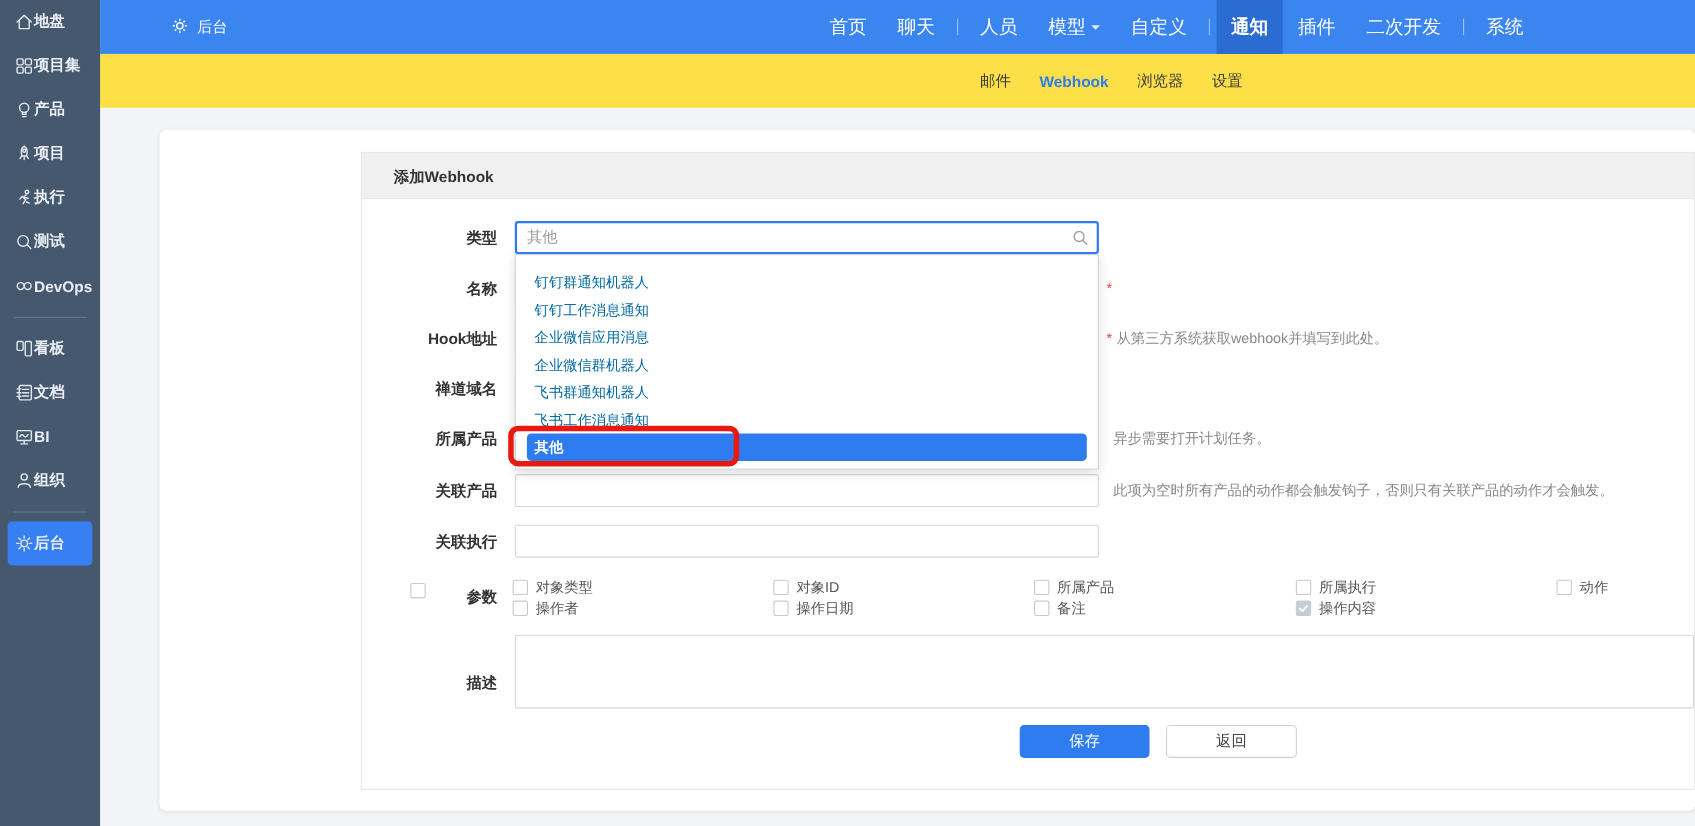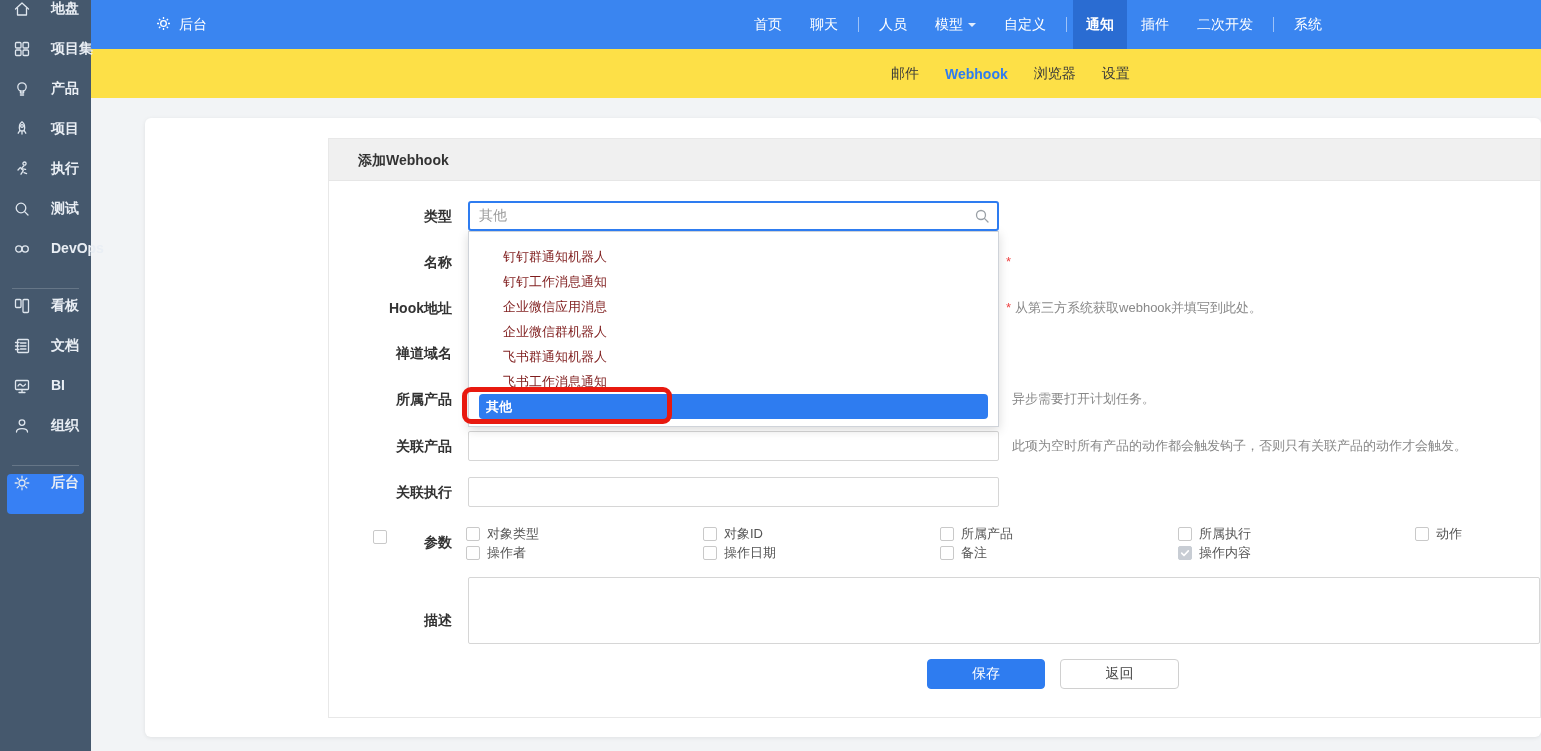--- a/index.html
+++ b/index.html
@@ -1,34 +1,34 @@
 <!DOCTYPE html>
 <html><head>
 <meta charset="utf-8">
 <style>
   html,body{margin:0;padding:0;background:#e9ebee;}
   *{box-sizing:border-box;font-family:"Liberation Sans","DejaVu Sans",sans-serif;}
   .stage{position:relative;width:1541px;height:751px;background:#f2f4f6;overflow:hidden;}
 
   
   .sidebar{position:absolute;left:0;top:0;width:91px;height:751px;background:#45586d;z-index:40;}
-  .side-item{height:40px;display:flex;padding-left:13px;gap:20px;
+  .side-item{height:40px;display:flex;align-items:center;padding-left:13px;gap:0;
              color:#e9eef4;font-size:14px;font-weight:bold;cursor:pointer;white-space:nowrap;}
   .side-item .icn{width:18px;height:18px;flex:0 0 18px;display:flex;align-items:center;justify-content:center;}
   .side-item svg{stroke:#dfe6ee;fill:none;stroke-width:1.3;stroke-linecap:round;stroke-linejoin:round;}
   .side-divider{height:1px;background:rgba(255,255,255,.18);margin:8px 12px;}
   .side-item.active{background:#3780f4;margin:0 7px;border-radius:4px;padding-left:6px;}
 
   
   .topbar{position:absolute;left:91px;top:0;right:0;height:49px;background:#3a85f0;z-index:30;}
   .tb-app{position:absolute;left:64px;top:0;height:49px;display:flex;align-items:center;gap:7px;
           color:#fff;font-size:14px;cursor:pointer;}
   .tb-app svg{stroke:#fff;fill:none;stroke-width:1.4;}
   .tb-nav{position:absolute;left:649px;top:0;height:49px;display:flex;align-items:stretch;}
-  .tb-item{display:flex;align-items:center;padding:0 14px;color:#fff;font-size:14px;cursor:pointer;white-space:nowrap;}
+  .tb-item{display:flex;align-items:center;padding:0 14px;color:#fff;font-size:17px;cursor:pointer;white-space:nowrap;}
   .tb-item.active{background:#2a6cd2;font-weight:bold;padding:0 13px;}
   .tb-sep{width:1px;height:15px;background:rgba(255,255,255,.5);align-self:center;margin:0 6px;}
   .caret{display:inline-block;width:0;height:0;border-left:4px solid transparent;border-right:4px solid transparent;
          border-top:4px solid rgba(255,255,255,.85);margin-left:5px;}
 
   
   .subnav{position:absolute;left:91px;top:49px;right:0;height:49px;background:#fde047;z-index:20;}
   .subnav-inner{position:absolute;left:787px;top:0;height:49px;display:flex;align-items:center;}
   .sn-item{padding:0 13px;font-size:14px;color:#3a3a3a;cursor:pointer;white-space:nowrap;}
   .sn-item.active{color:#2e7cf0;font-weight:bold;}
@@ -49,21 +49,21 @@
   .type-wrap{position:absolute;left:139px;top:20px;width:531px;height:30px;z-index:21;}
   .type-input{width:100%;height:30px;border:2px solid #2e7cf0;border-radius:3px;padding:0 30px 0 9px;
               font-size:14px;color:#9b9b9b;background:#fff;outline:none;}
   .type-wrap .sicon{position:absolute;right:9px;top:7px;}
   .fhint{position:absolute;left:677px;height:20px;line-height:20px;font-size:13px;color:#888;white-space:nowrap;}
   .req{color:#e44;margin-right:4px;font-size:13px;}
 
   
   .dropdown{position:absolute;left:139px;top:50px;width:531px;height:196px;background:#fff;
             border:1px solid #cfd3d9;box-shadow:0 3px 10px rgba(0,0,0,.15);z-index:20;padding-top:12px;}
-  .opt{height:25px;line-height:25px;padding-left:34px;font-size:13px;color:#7f1d1d;cursor:pointer;white-space:nowrap;}
+  .opt{height:25px;line-height:25px;padding-left:17px;font-size:13px;color:#0369a1;cursor:pointer;white-space:nowrap;}
   .opt-selected{height:25px;line-height:25px;margin:0 10px;border-radius:4px;background:#2e7cf0;color:#fff;
                 font-weight:bold;font-size:13px;padding-left:7px;cursor:pointer;}
   .annotation{position:absolute;left:133px;top:206px;width:210px;height:37px;border:5px solid #e8190f;
               border-radius:9px;z-index:30;pointer-events:none;}
 
   
   .pcell{position:absolute;display:flex;align-items:center;gap:7px;height:15px;cursor:pointer;}
   .cbox{width:14px;height:14px;border:1px solid #c9c9c9;border-radius:2px;background:#fff;flex:0 0 14px;
         display:flex;align-items:center;justify-content:center;}
   .cbox.checked{background:#c8cdd4;border-color:#c8cdd4;}

